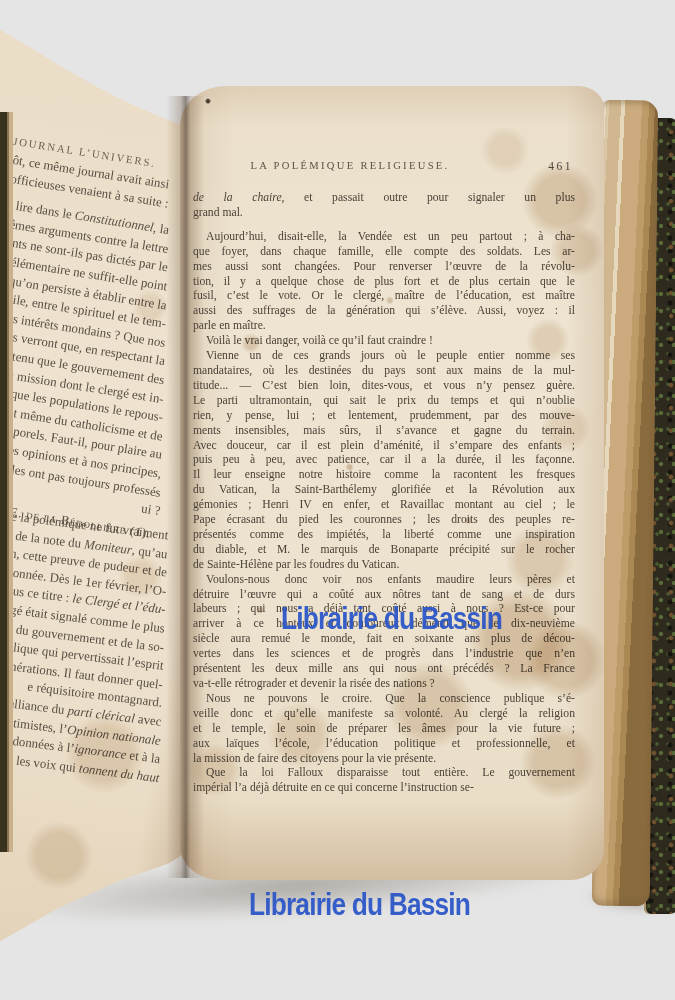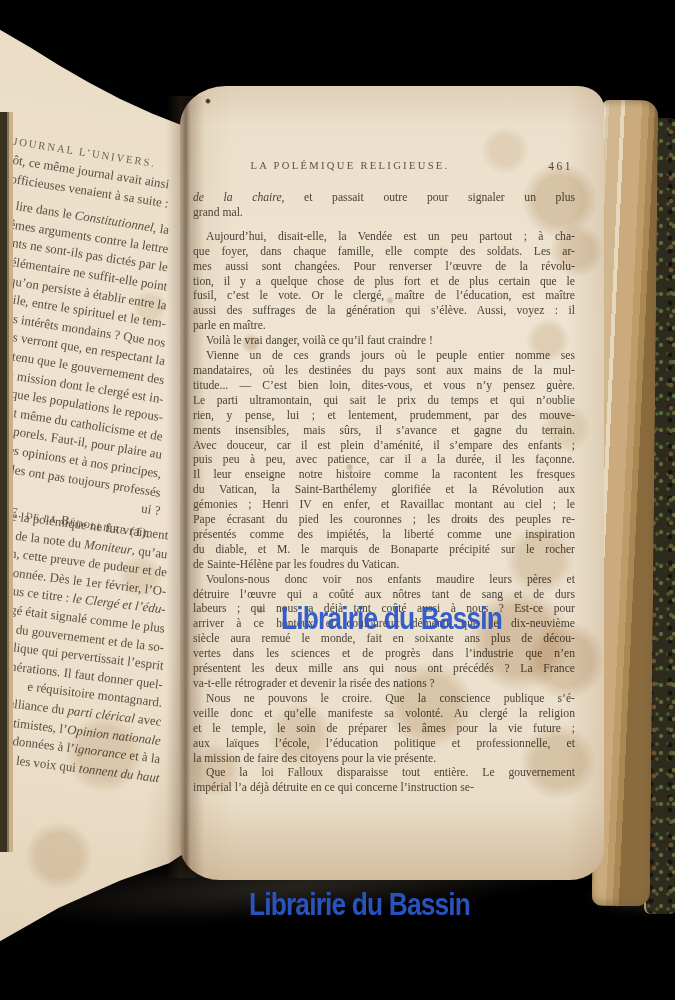--- a/index.html
+++ b/index.html
@@ -1,16 +1,16 @@
 <!DOCTYPE html>
 <html><head>
 <meta charset="utf-8">
 <style>
   html,body{margin:0;padding:0;background:#ffffff;}
-  .scene{position:relative;width:675px;height:1000px;background:#000000;overflow:hidden;
+  .scene{position:relative;width:675px;height:1000px;background:#e5e5e5;overflow:hidden;
          font-family:"Liberation Serif","DejaVu Serif",serif;}
 
   
   .book-shadow{position:absolute;left:-30px;top:858px;width:650px;height:62px;
     background:radial-gradient(ellipse at 50% 45%, rgba(100,92,78,.42), rgba(100,92,78,0) 65%);
     filter:blur(5px);transform:rotate(-4deg);z-index:0;}
   .edge-shadow{position:absolute;left:580px;top:886px;width:110px;height:28px;
     background:radial-gradient(ellipse at 50% 50%, rgba(100,92,78,.38), rgba(100,92,78,0) 70%);
     filter:blur(4px);transform:rotate(4deg);z-index:0;}
 

